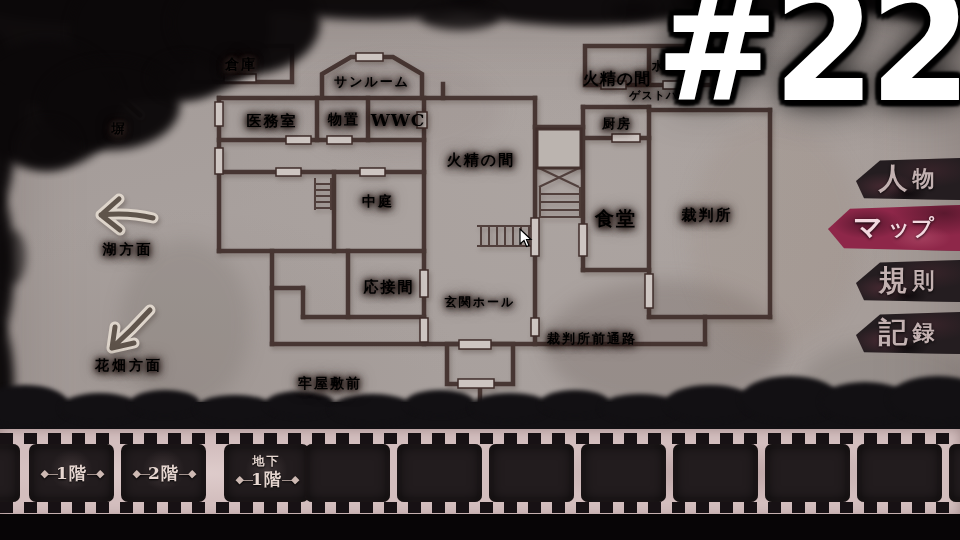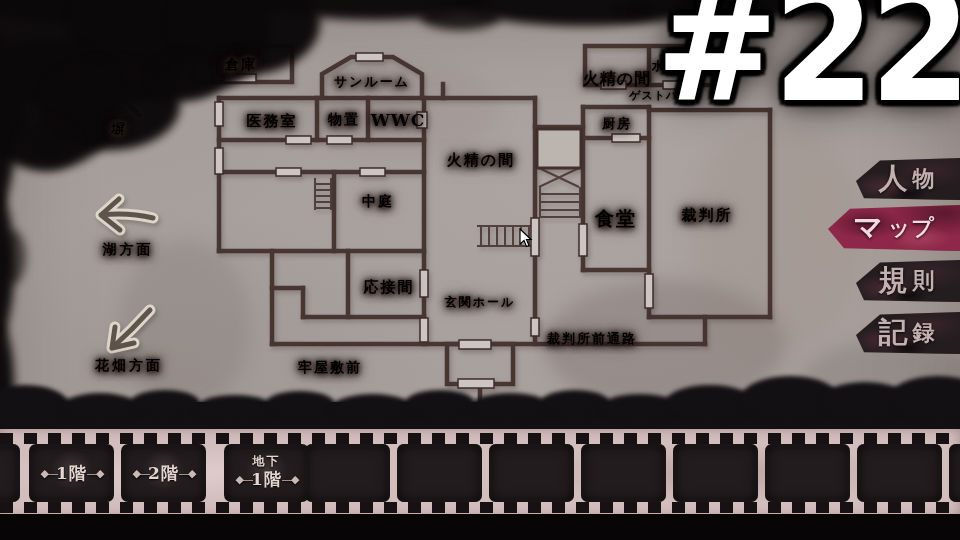--- a/index.html
+++ b/index.html
@@ -184,21 +184,21 @@
   <div class="rlabel" style="left:378px;top:202px;font-size:14px;">中庭</div>
   <div class="rlabel" style="left:389px;top:287px;font-size:15px;">応接間</div>
   <div class="rlabel" style="left:480px;top:302px;font-size:12px;">玄関ホール</div>
   <div class="rlabel" style="left:617px;top:124px;font-size:13px;">厨房</div>
   <div class="rlabel" style="left:616px;top:219px;font-size:19px;">食堂</div>
   <div class="rlabel" style="left:707px;top:215px;font-size:15px;">裁判所</div>
   <div class="rlabel" style="left:592px;top:307px;font-size:13px;margin-top:32px;">裁判所前通路</div>
   <div class="rlabel" style="left:617px;top:79px;font-size:16px;letter-spacing:1px;">火精の間</div>
   <div class="rlabel" style="left:678px;top:66px;font-size:12px;letter-spacing:1px;">水精の間</div>
   <div class="rlabel" style="left:666px;top:95px;font-size:11px;letter-spacing:1px;">ゲストハウス</div>
-  <div class="rlabel" style="left:330px;top:368px;font-size:14px;">牢屋敷前</div>
+  <div class="rlabel" style="left:330px;top:384px;font-size:14px;">牢屋敷前</div>
   <div class="rlabel" style="left:119px;top:129px;font-size:13px;">塀</div>
   <div class="rlabel" style="left:128px;top:250px;font-size:14px;letter-spacing:3px;">湖方面</div>
   <div class="rlabel" style="left:129px;top:366px;font-size:14px;letter-spacing:3px;">花畑方面</div>
 
   <div class="abs blob" style="left:-30px;top:-26px;width:320px;height:52px;"></div>
   <div class="abs blob" style="left:260px;top:-28px;width:230px;height:48px;"></div>
   <div class="abs blob" style="left:450px;top:-30px;width:270px;height:56px;"></div>
   <div class="abs blob" style="left:680px;top:-24px;width:200px;height:42px;"></div>
   <div class="abs blob" style="left:840px;top:-26px;width:140px;height:44px;"></div>
   <div class="abs blob" style="left:420px;top:4px;width:80px;height:26px;opacity:.85;"></div>

